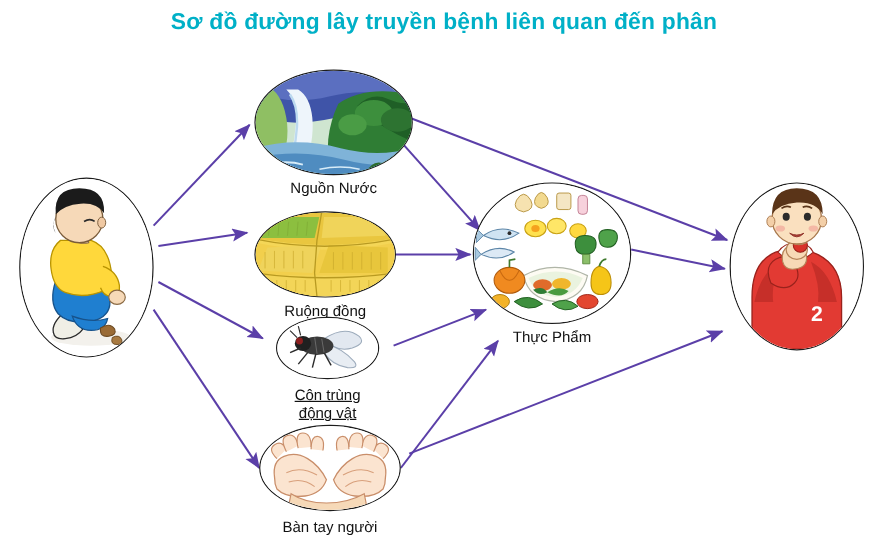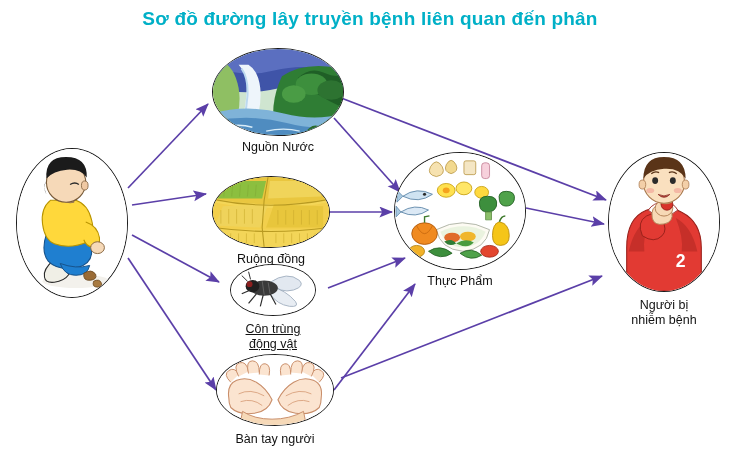--- a/index.html
+++ b/index.html
@@ -141,21 +141,21 @@
         <ellipse cx="69" cy="37" rx="3.4" ry="4.6" fill="#f0c9a3" stroke="#7a5c3a" stroke-width="0.8"></ellipse>
 
         <path d="M54,36 q5,-3 9,0" stroke="#2b2b2b" stroke-width="1.4" fill="none"></path>
 
         <path d="M68,126 q8,-5 12,1 q2,5 -5,6 q-8,1 -7,-7 z" fill="#9a6b35" stroke="#6c4a22" stroke-width="0.9"></path>
         <path d="M78,134 q6,-3 8,2 q1,4 -4,4 q-6,0 -4,-6 z" fill="#a87a41" stroke="#6c4a22" stroke-width="0.8"></path>
       </svg>
     </div>
   </div>
 
-  <div class="node" id="n-water" style="left:212px; top:48px;">
+  <div class="node" id="n-water" style="left:212px; top:58px;">
     <div class="node-art">
       <svg class="clip" viewBox="0 0 132 88" preserveAspectRatio="none">
         <rect x="0" y="0" width="132" height="88" fill="#cfe5d0"></rect>
 
         <path d="M0,0 H132 V30 Q96,14 56,26 Q26,34 0,24 Z" fill="#5b6fc0"></path>
         <path d="M0,18 Q30,30 62,22 Q98,13 132,26 V44 Q92,34 58,42 Q26,48 0,38 Z" fill="#3f54a8"></path>
 
         <path d="M8,12 Q22,18 26,40 Q30,62 18,88 H0 V14 Z" fill="#8fbf63"></path>
         <path d="M26,16 q10,10 8,30 q-2,26 -10,42 l16,0 q10,-28 8,-48 q-2,-18 -12,-24 z" fill="#eef5fb"></path>
         <path d="M29,20 q7,10 6,28 q-2,24 -8,40" stroke="#bcd9ef" stroke-width="2" fill="none"></path>
@@ -364,17 +364,15 @@
 
         <path d="M43,21 q4,-3 8,-1" stroke="#5a3418" stroke-width="1.4" fill="none"></path>
         <path d="M61,20 q4,-2 8,1" stroke="#5a3418" stroke-width="1.4" fill="none"></path>
 
         <ellipse cx="42" cy="38" rx="4" ry="2.6" fill="#f2b0a0" opacity="0.85"></ellipse>
         <ellipse cx="70" cy="38" rx="4" ry="2.6" fill="#f2b0a0" opacity="0.85"></ellipse>
 
         <path d="M50,42 q6,6 12,0 q-6,3 -12,0 z" fill="#b5453b" stroke="#8c2f27" stroke-width="0.8"></path>
       </svg>
     </div>
-    <div class="caption" style="left:-6px; top:146px; width:124px;">Người bị
-nhiễm bệnh</div>
   </div>
 
 </div>
 
 </body></html>

